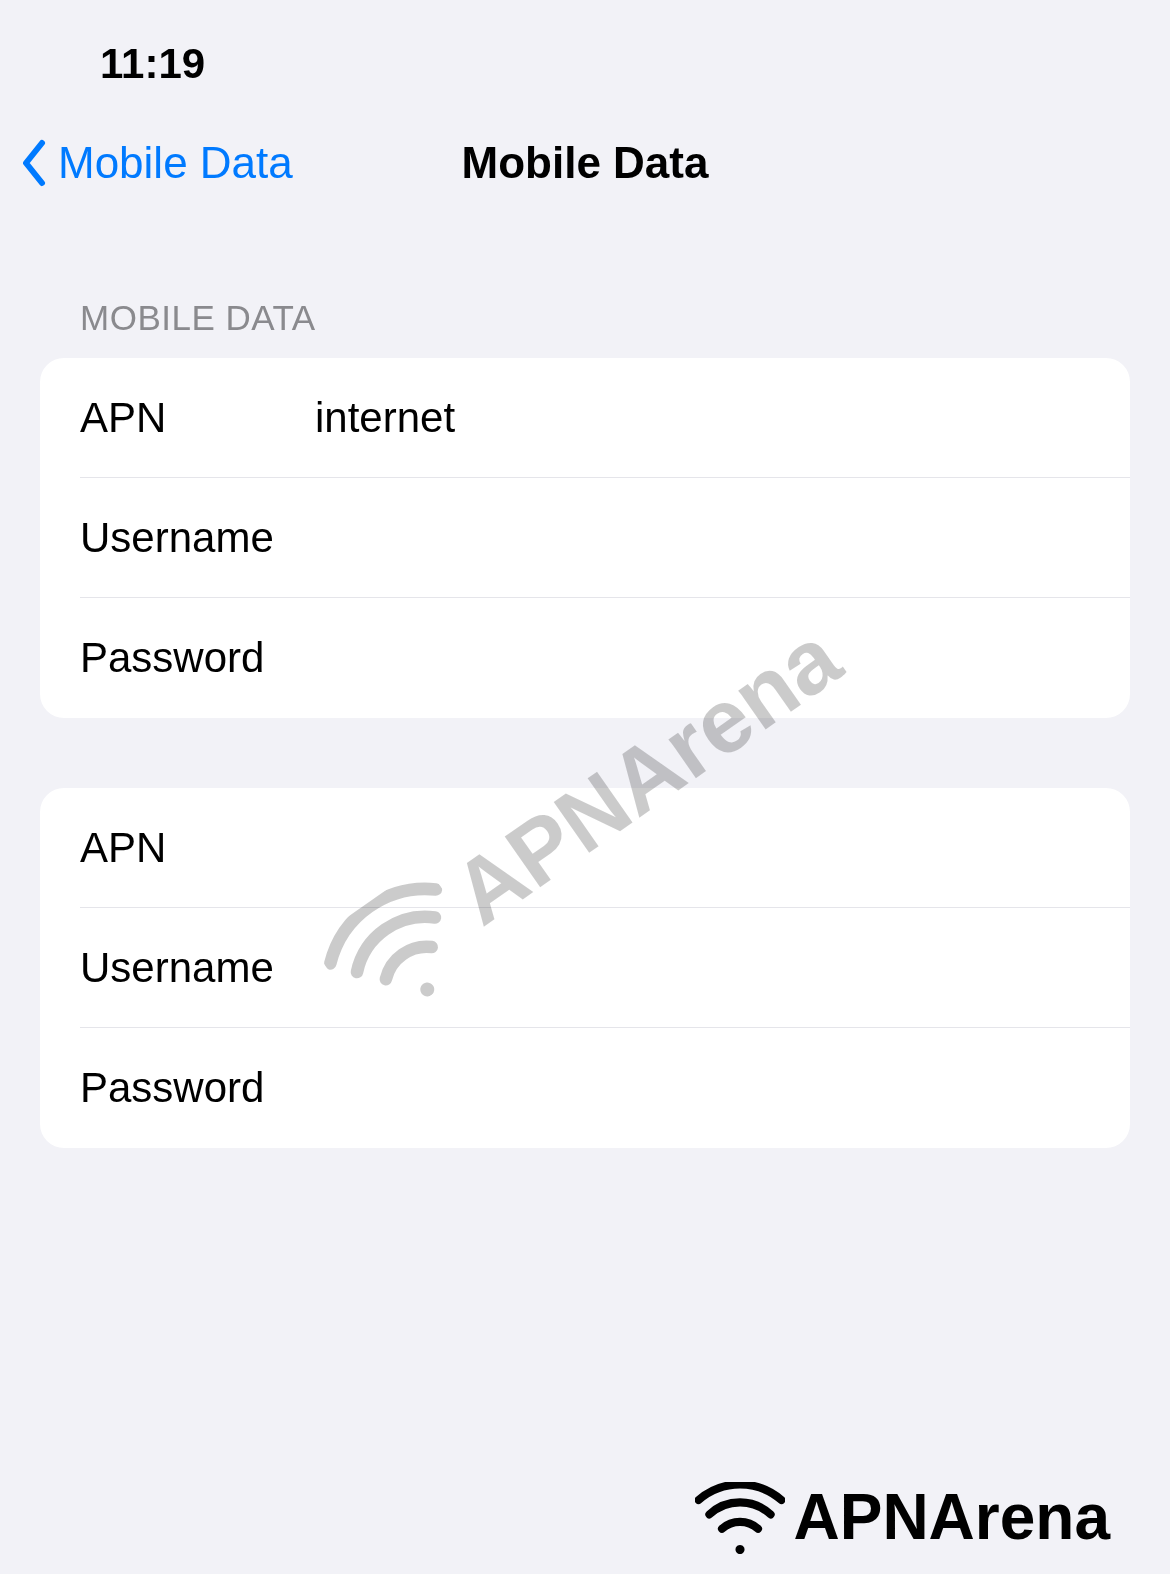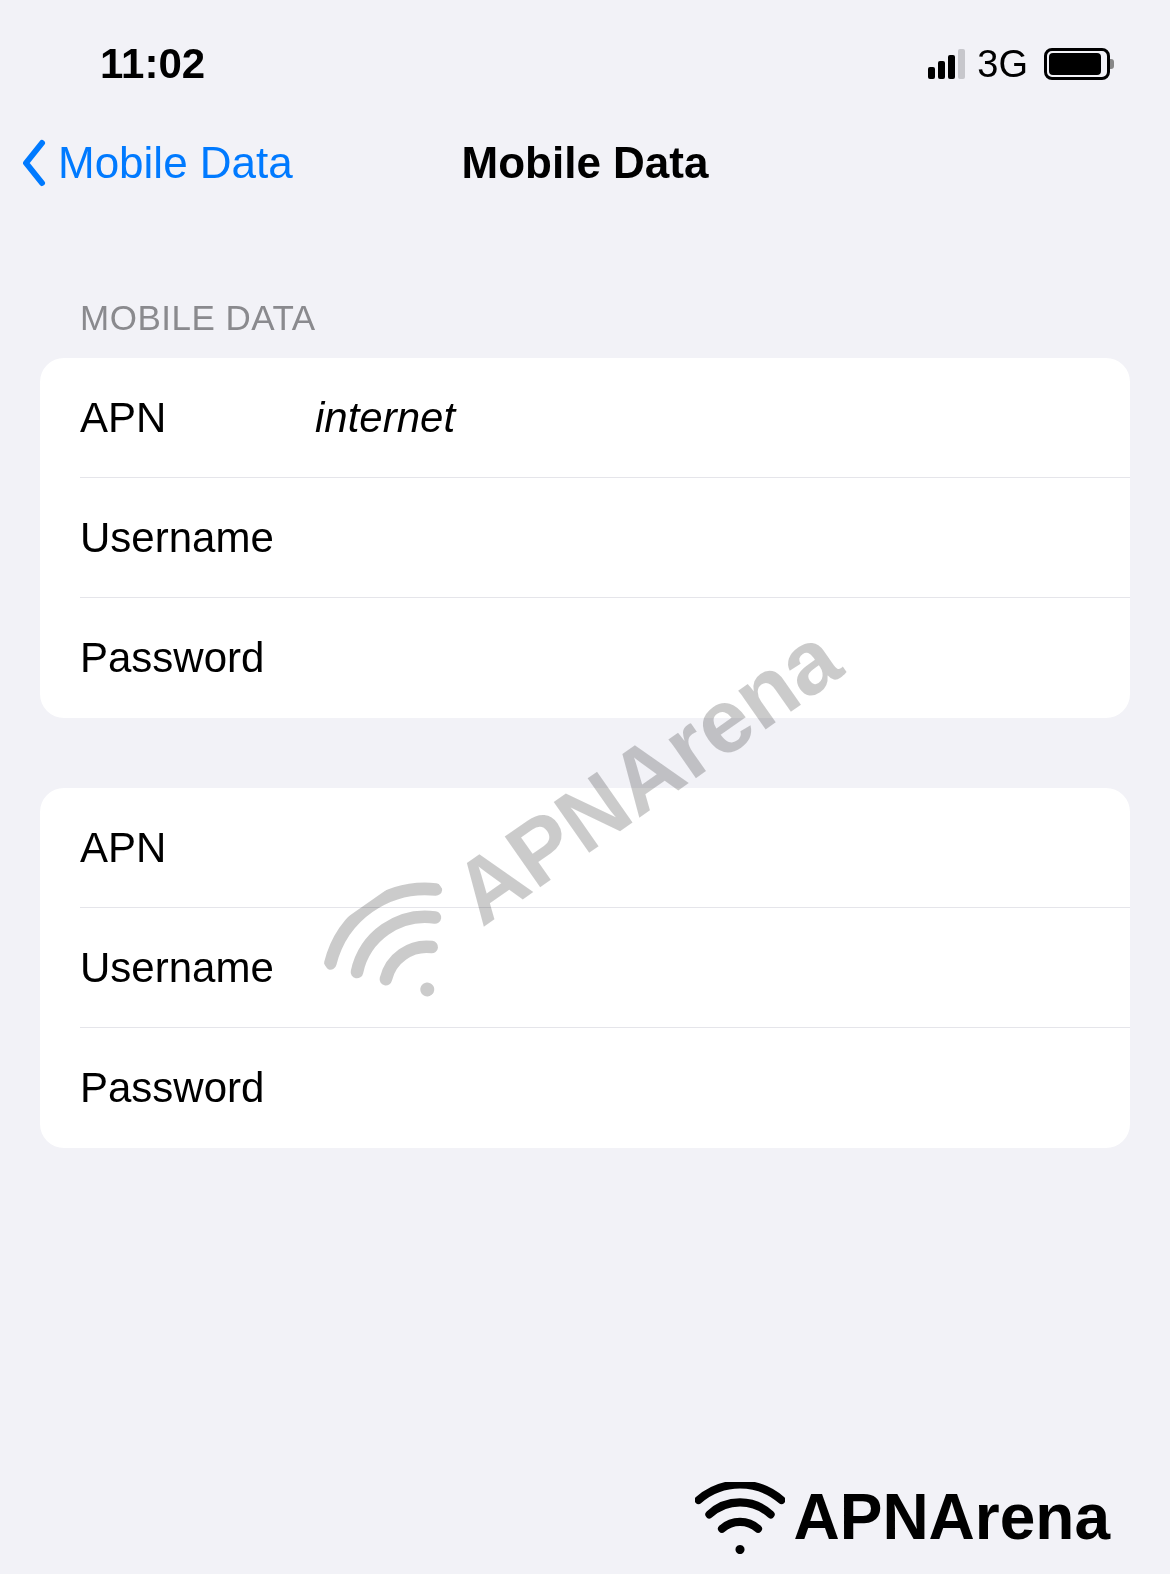--- a/index.html
+++ b/index.html
@@ -168,21 +168,20 @@
     }
     
     .row-input {
       font-size: 42px;
       color: #000;
       border: none;
       outline: none;
       background: transparent;
       flex: 1;
       font-family: inherit;
-      font-style: italic;
     }
     
     
     .watermark-center {
       position: absolute;
       left: 50%;
       top: 52%;
       transform: translate(-50%, -50%) rotate(-35deg);
       display: flex;
       align-items: center;
@@ -219,33 +218,21 @@
     .watermark-bottom-text {
       font-size: 64px;
       font-weight: 700;
       color: #000;
     }
   </style>
 </head>
 <body>
 
 <div class="status-bar">
-  <div class="status-time">11:02</div>
-  <div class="status-right">
-    <div class="signal-bars">
-      <div class="bar bar1"></div>
-      <div class="bar bar2"></div>
-      <div class="bar bar3"></div>
-      <div class="bar bar4"></div>
-    </div>
-    <div class="network-label">3G</div>
-    <div class="battery">
-      <div class="battery-fill"></div>
-    </div>
-  </div>
+  <div class="status-time">11:19</div>
 </div>
 
 <div class="nav-bar">
   <div class="back-button">
     <span class="chevron-left">
       <svg viewBox="0 0 30 48" fill="none">
         <path d="M22 4 L6 24 L22 44" stroke="#007aff" stroke-width="6" stroke-linecap="round" stroke-linejoin="round"></path>
       </svg>
     </span>
     <span>Mobile Data</span>

